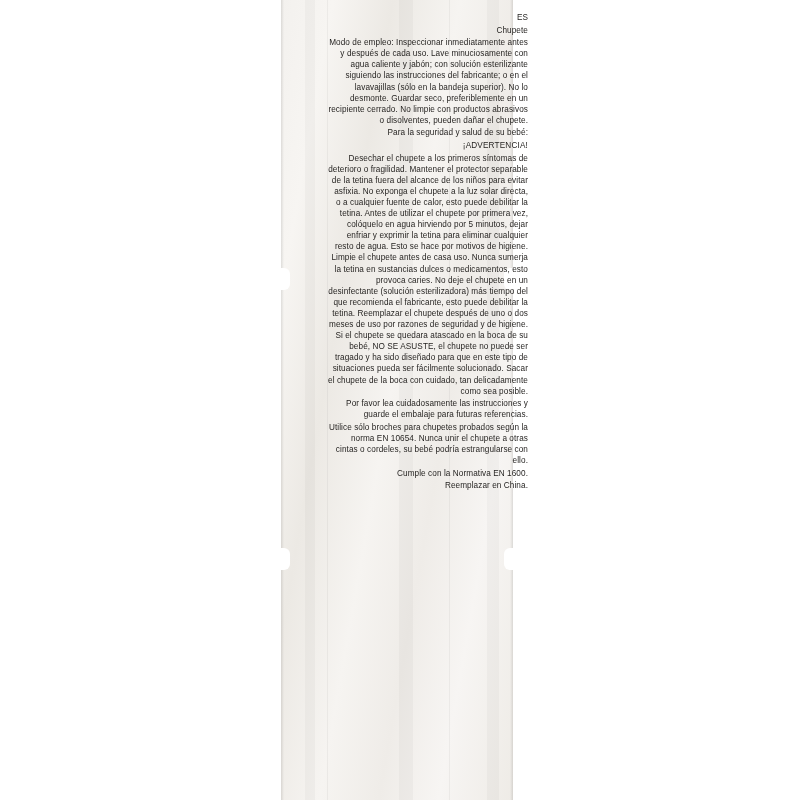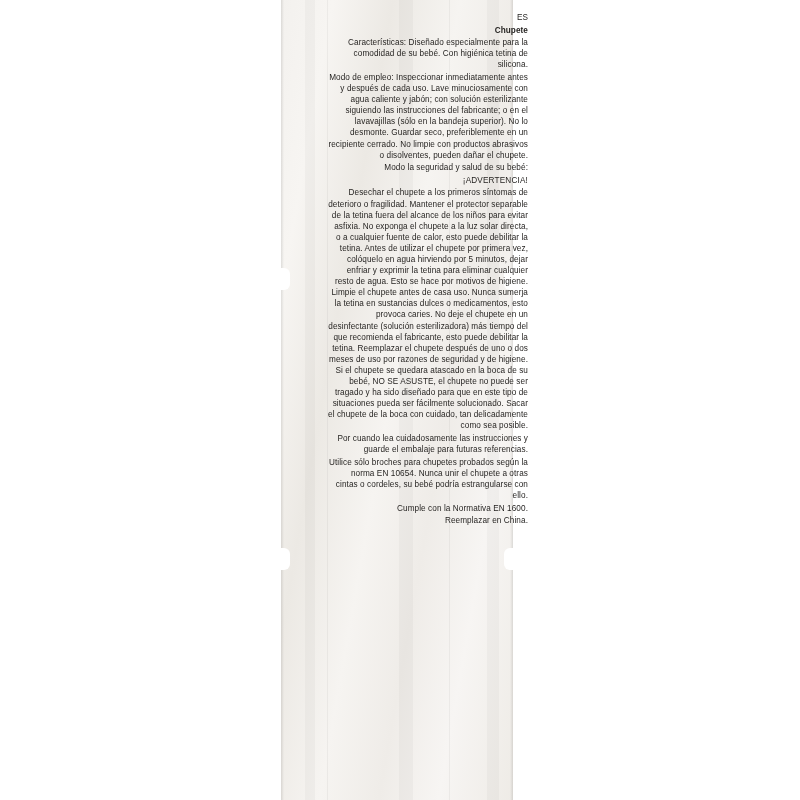--- a/index.html
+++ b/index.html
@@ -99,21 +99,20 @@
     margin: 0 0 0 0;
   }
   .text-block p + p {
     margin-top: 1.5px;
   }
   .lang {
     margin-bottom: 2px;
   }
   .product {
     margin-bottom: 2px;
-    font-weight: bold;
   }
   .warn {
     letter-spacing: 0.02em;
   }
 </style>
 </head>
 <body>
 
 <div class="page">
 
@@ -129,24 +128,23 @@
   <div class="edge-right"></div>
 
   <div class="notch left" style="top:268px;"></div>
   <div class="notch right" style="top:268px;"></div>
   <div class="notch left" style="top:548px;"></div>
   <div class="notch right" style="top:548px;"></div>
 
   <div class="text-block">
     <p class="lang">ES</p>
     <p class="product">Chupete</p>
-    <p>Características: Diseñado especialmente para la comodidad de su bebé. Con higiénica tetina de silicona.</p>
     <p>Modo de empleo: Inspeccionar inmediatamente antes y después de cada uso. Lave minuciosamente con agua caliente y jabón; con solución esterilizante siguiendo las instrucciones del fabricante; o en el lavavajillas (sólo en la bandeja superior). No lo desmonte. Guardar seco, preferiblemente en un recipiente cerrado. No limpie con productos abrasivos o disolventes, pueden dañar el chupete.</p>
-    <p>Modo la seguridad y salud de su bebé:</p>
+    <p>Para la seguridad y salud de su bebé:</p>
     <p class="warn">¡ADVERTENCIA!</p>
     <p>Desechar el chupete a los primeros síntomas de deterioro o fragilidad. Mantener el protector separable de la tetina fuera del alcance de los niños para evitar asfixia. No exponga el chupete a la luz solar directa, o a cualquier  fuente de calor, esto puede debilitar la tetina. Antes de utilizar el chupete por primera vez, colóquelo en agua hirviendo por 5 minutos, dejar enfriar y exprimir la tetina para eliminar cualquier resto de agua. Esto se hace por motivos de higiene. Limpie el chupete antes de casa uso. Nunca sumerja la tetina en sustancias dulces o medicamentos, esto provoca caries. No deje el chupete en un desinfectante (solución esterilizadora) más tiempo del que recomienda el fabricante, esto puede debilitar la tetina. Reemplazar el chupete después de uno o dos meses de uso por razones de seguridad y de higiene. Si el chupete se quedara atascado en la boca de su bebé, NO SE ASUSTE, el chupete no puede ser tragado y ha sido diseñado para que en este tipo de situaciones pueda ser fácilmente solucionado. Sacar el chupete de la boca con cuidado, tan delicadamente como sea posible.</p>
-    <p>Por cuando lea cuidadosamente las instrucciones y guarde el embalaje para futuras referencias.</p>
+    <p>Por favor lea cuidadosamente las instrucciones y guarde el embalaje para futuras referencias.</p>
     <p>Utilice sólo broches para chupetes probados según la norma EN 10654. Nunca unir el chupete a otras cintas o cordeles, su bebé podría estrangularse con ello.</p>
     <p>Cumple con la Normativa EN 1600.</p>
     <p>Reemplazar en China.</p>
   </div>
 
 </div>
 
 </body></html>

